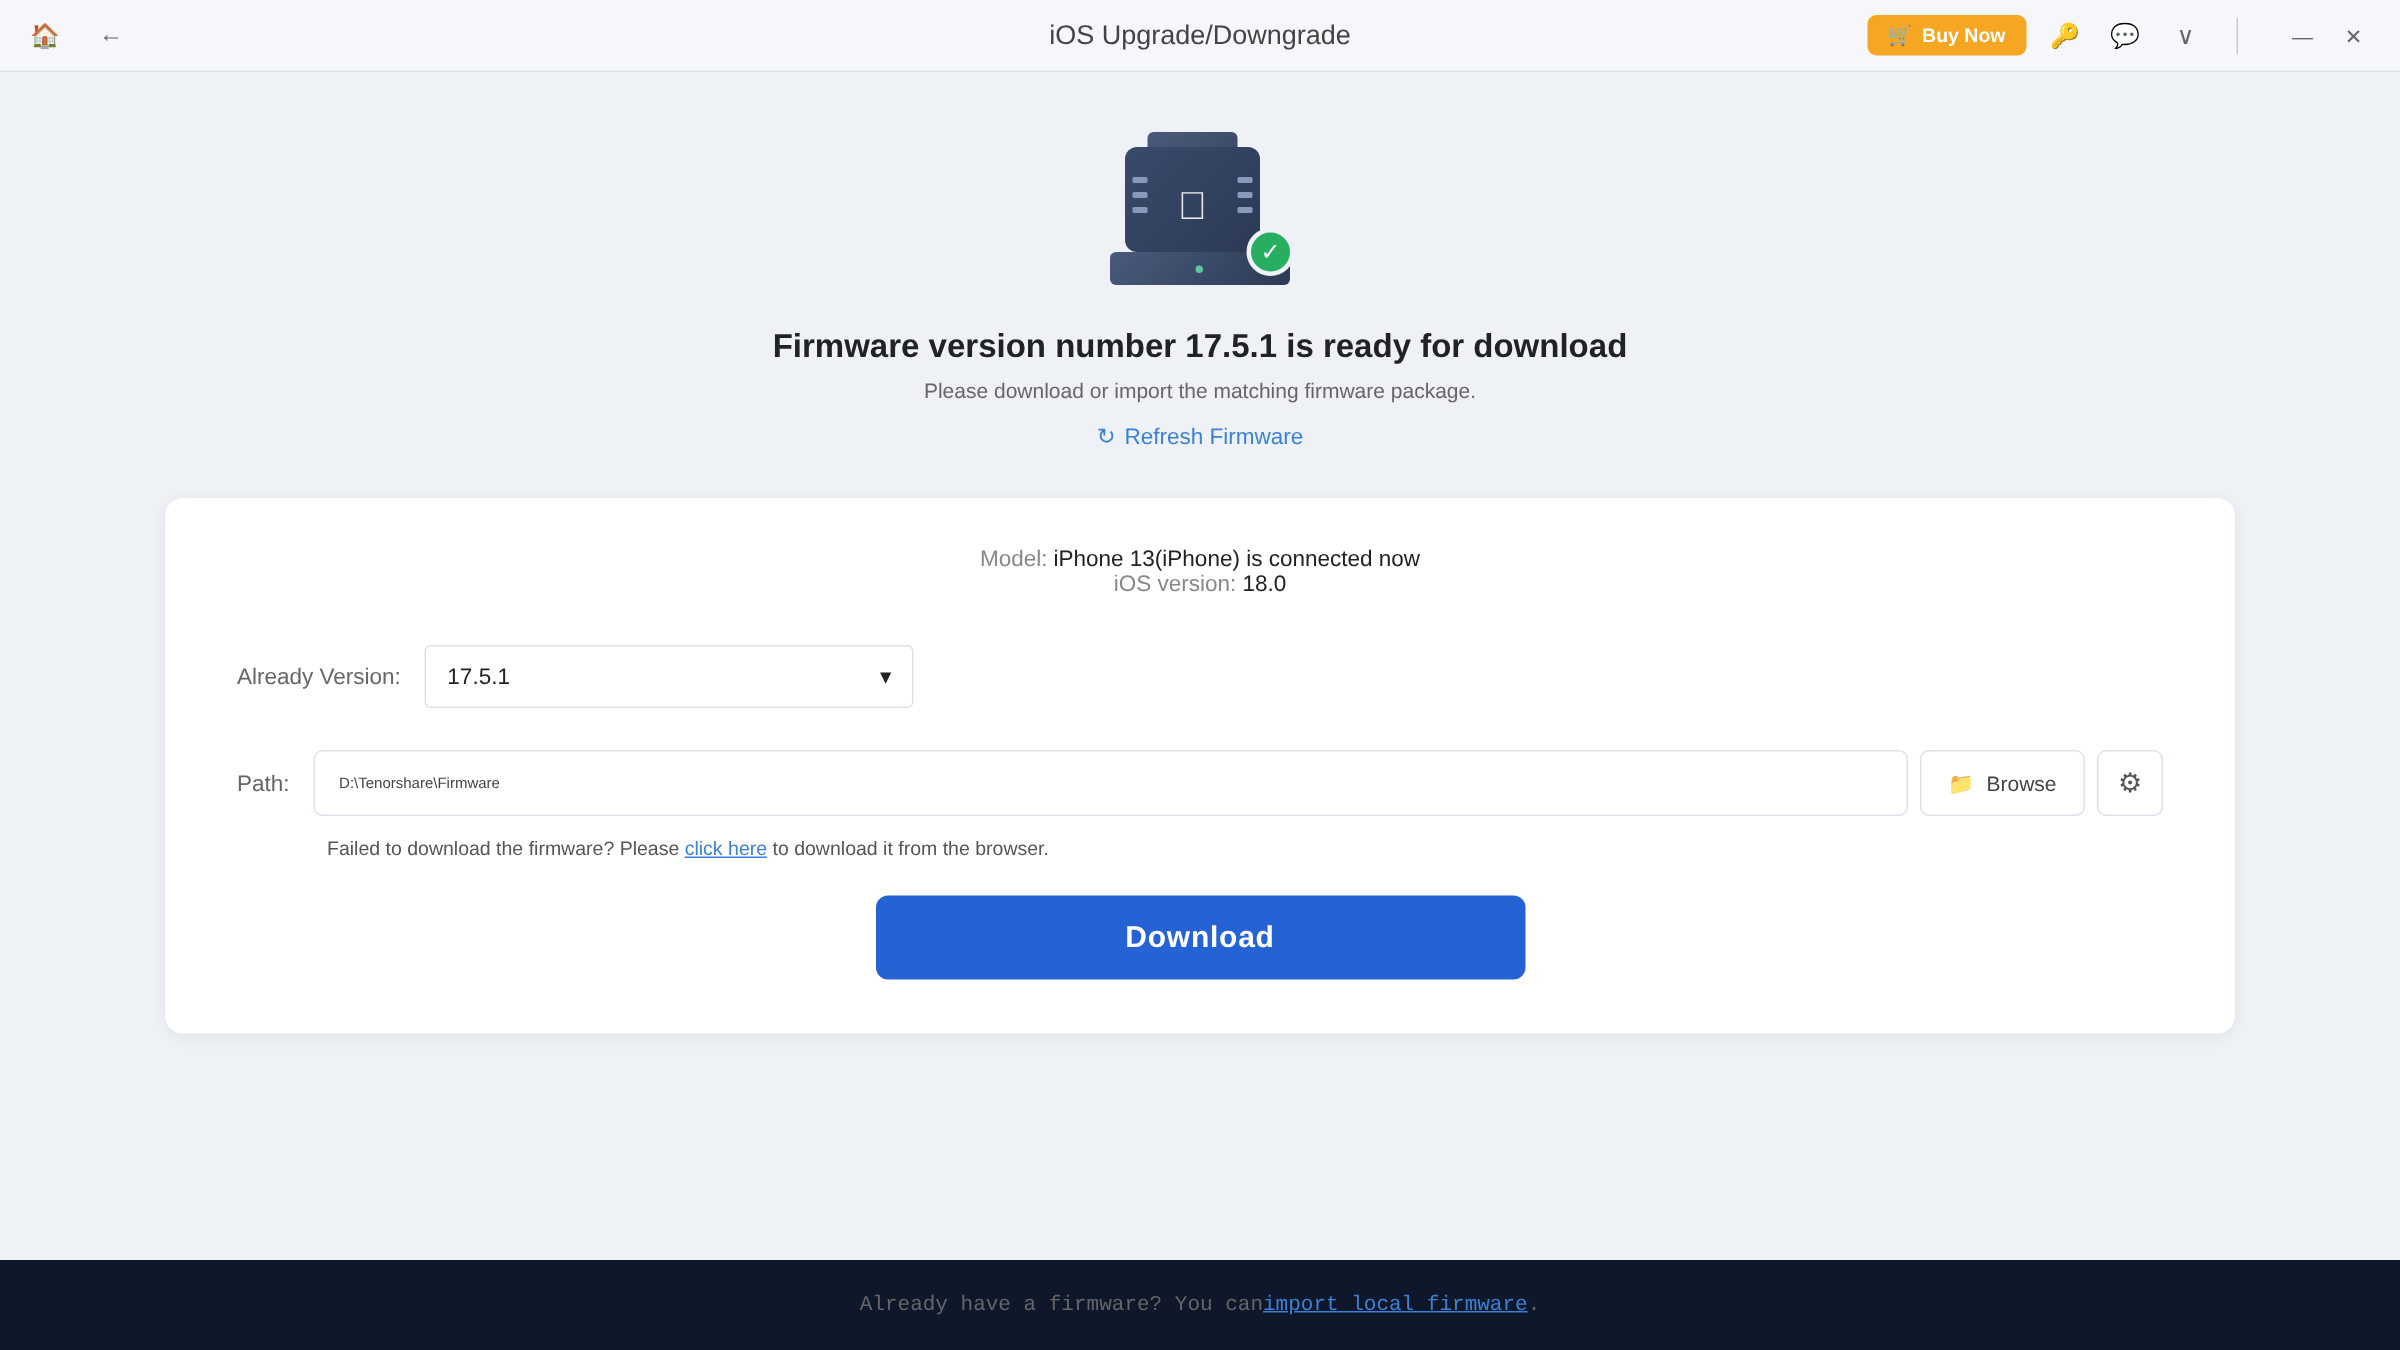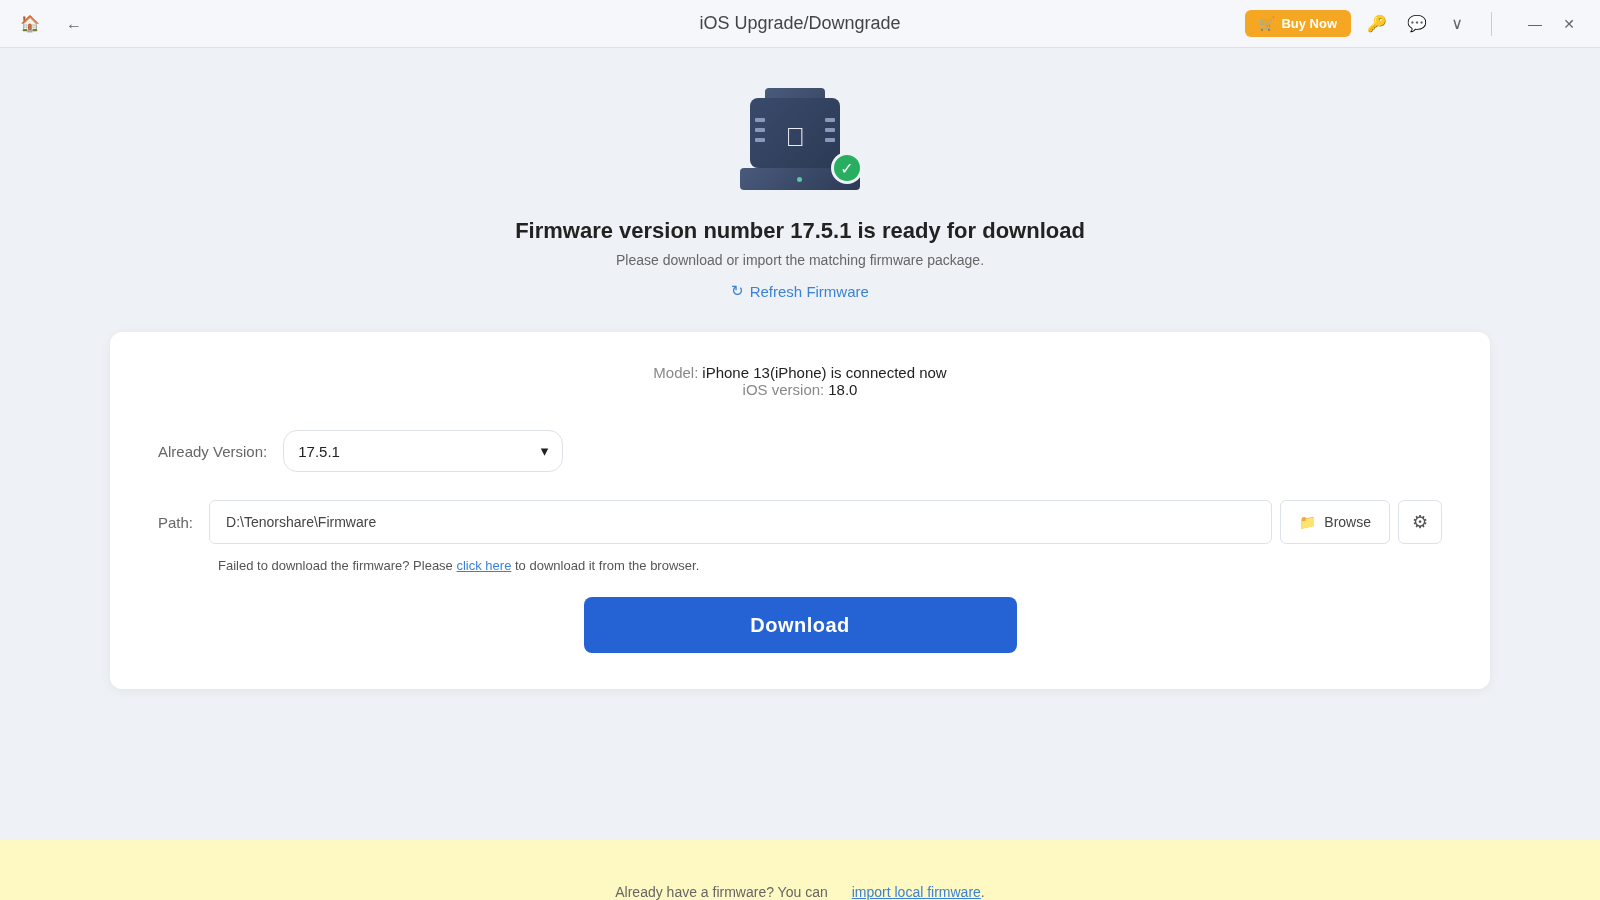--- a/index.html
+++ b/index.html
@@ -294,24 +294,24 @@
     }
 
     .firmware-label {
       font-size: 15px;
       color: #666;
       margin-right: 16px;
       white-space: nowrap;
     }
 
     .firmware-select {
-      width: 280px;
+      width: 326px;
       height: 42px;
       border: 1px solid #dde2ea;
-      border-radius: 14px;
+      border-radius: 4px;
       padding: 0 14px;
       font-size: 15px;
       color: #222;
       background: white;
       cursor: pointer;
       display: flex;
       align-items: center;
       justify-content: space-between;
     }
 
@@ -335,21 +335,21 @@
       align-items: center;
       border: 1px solid #dde2ea;
       border-radius: 6px;
       height: 44px;
       padding: 0 16px;
       background: white;
       margin-right: 8px;
     }
 
     .path-text {
-      font-size: 14px;
+      font-size: 10px;
       color: #444;
       flex: 1;
     }
 
     .browse-btn {
       display: flex;
       align-items: center;
       gap: 8px;
       height: 44px;
       border: 1px solid #dde2ea;
@@ -399,35 +399,35 @@
       border-radius: 8px;
       font-size: 20px;
       font-weight: 600;
       cursor: pointer;
       margin: 0 auto;
       letter-spacing: 0.5px;
     }
 
     
     .footer {
-      background: #fef9c3;
+      background: #0f172a;
       height: 60px;
       display: flex;
-      align-items: flex-end;
+      align-items: center;
       justify-content: center;
       font-size: 14px;
       color: #666;
       flex-shrink: 0;
+      font-family: Liberation Mono, monospace;
     }
 
     .footer-link {
       color: #3b82d4;
       cursor: pointer;
       text-decoration: underline;
-      padding-left: 24px;
     }
 
     .divider-line {
       width: 1px;
       height: 24px;
       background: #ccc;
       margin: 0 8px;
     }
   </style>
 </head>

